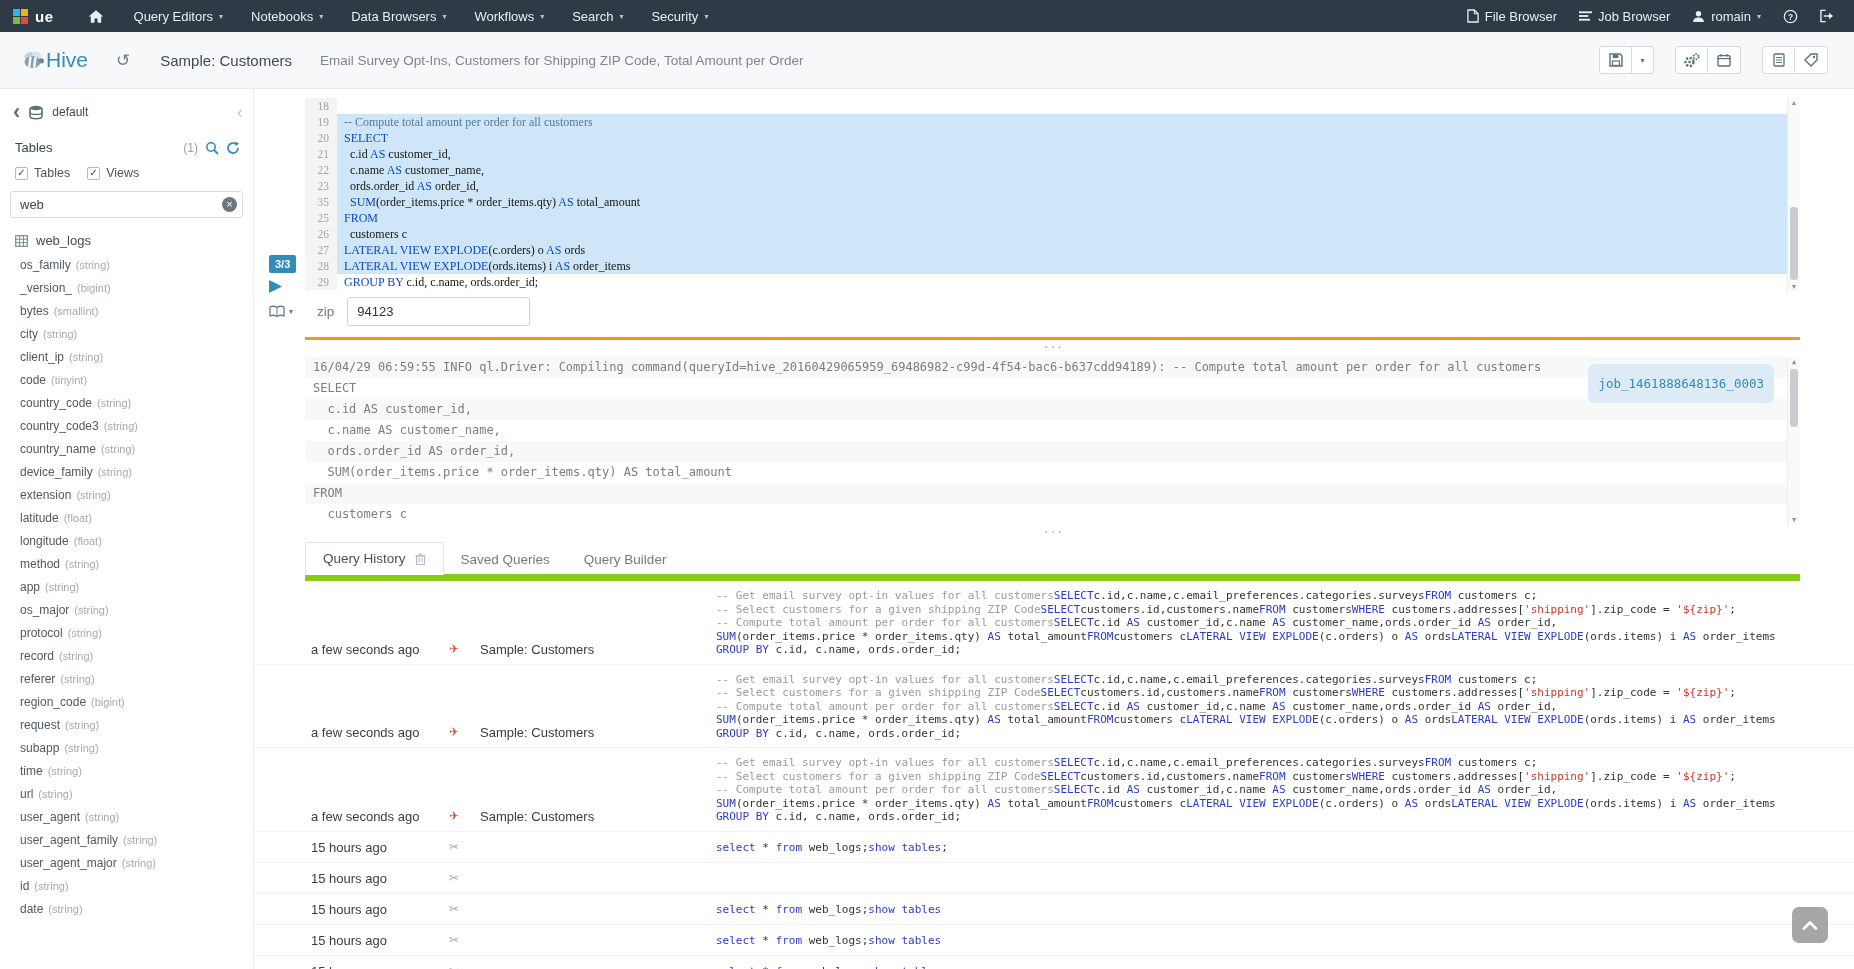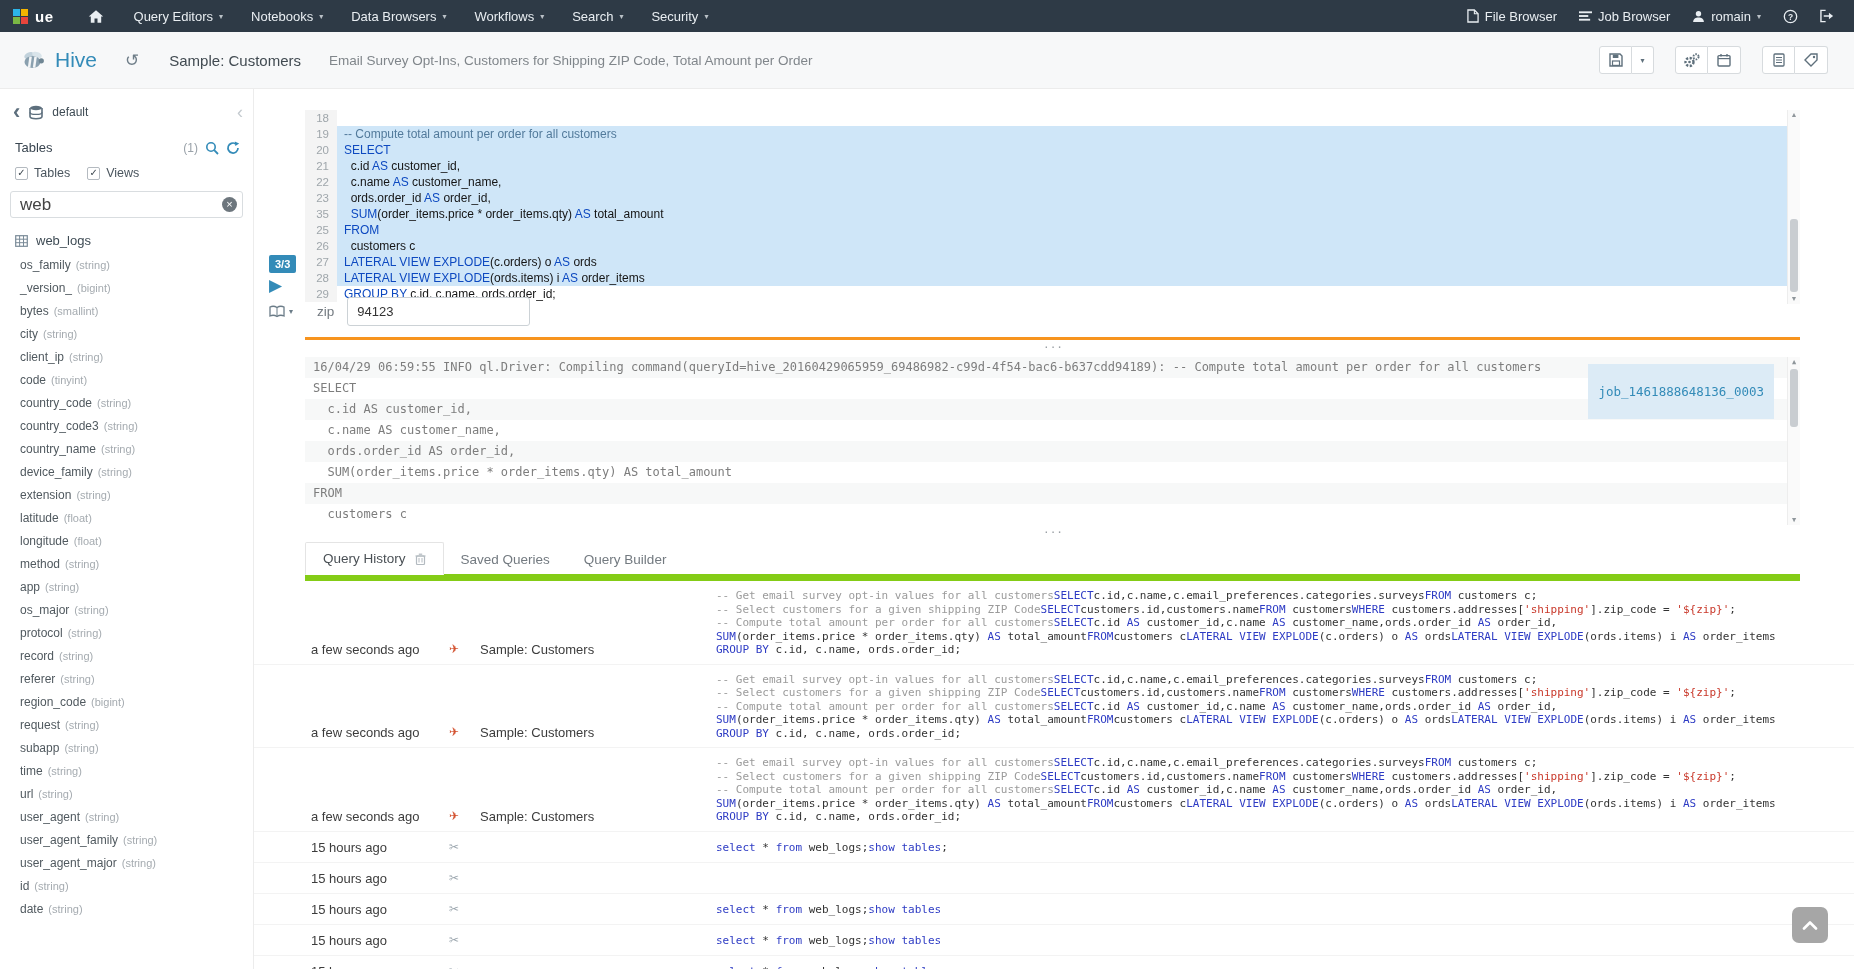--- a/index.html
+++ b/index.html
@@ -19,21 +19,21 @@
   .brand-text{font-weight:bold;font-size:15px;letter-spacing:.5px;color:#fff}
   .nav-item{display:flex;align-items:center;gap:6px;padding:0 14px}
   .nav-home{padding:0 16px}
   .nav-caret{font-size:8px;opacity:.75;line-height:1;padding-top:2px}
   .nav-spacer{flex:1}
   .nav-right{display:flex;align-items:stretch;padding-right:8px}
   .nav-right .nav-item{padding:0 11px}
 
   
   .subbar{position:absolute;top:32px;left:0;right:0;height:57px;background:#f7f8f9;border-bottom:1px solid #ececec;display:flex;align-items:center;padding:0 26px 0 20px}
-  .app-name{font-size:21px;color:var(--accent-blue);margin-left:9px}
+  .app-name{font-size:21px;color:var(--accent-blue);}
   .hist-icon{font-size:17px;color:#6e7d88;margin-left:28px}
   .q-title{font-size:15px;color:#414a51;margin-left:30px}
   .q-sub{font-size:13.5px;color:#80868b;margin-left:28px}
   .subbar-actions{margin-left:auto;display:flex;gap:21px}
   .btn-group{display:flex}
   .ibtn{width:33px;height:28px;background:#fff;border:1px solid #d7dbde;display:flex;align-items:center;justify-content:center;padding:0;color:#5f707c}
   .btn-group .ibtn + .ibtn{border-left:0}
   .btn-group .ibtn:first-child{border-radius:3px 0 0 3px}
   .btn-group .ibtn:last-child{border-radius:0 3px 3px 0}
   .btn-group .ibtn:only-child{border-radius:3px}
@@ -45,33 +45,33 @@
   .db-row{display:flex;align-items:center;gap:9px;padding:0 10px 0 13px;height:26px}
   .back-ch{font-size:22px;color:#5d6f7d;line-height:20px;font-weight:bold}
   .db-name{font-size:12px;color:#3e4b54}
   .collapse-ch{margin-left:auto;color:#c4cacf;font-size:18px;line-height:18px}
   .tables-head{display:flex;align-items:center;gap:7px;padding:15px 13px 0 15px;font-size:13px;color:#394550}
   .tables-head .count{margin-left:auto;color:#9aa2a9;font-size:12px}
   .filters{display:flex;gap:17px;padding:11px 15px 0;font-size:12.5px;color:#4a555e;align-items:center}
   .filter{display:flex;align-items:center}
   .cb{width:13px;height:13px;border:1px solid #b4bac0;border-radius:2px;background:#fff;display:inline-flex;align-items:center;justify-content:center;font-size:10px;color:#3d474f;margin-right:6px;line-height:1}
   .search-wrap{margin:11px 10px 4px;position:relative}
-  .search-input{width:100%;height:27px;border:1px solid #d9dde0;border-radius:3px;padding:0 26px 0 9px;font-size:17px;color:#444;font-family:inherit;outline:none}
+  .search-input{width:100%;height:27px;border:1px solid #d9dde0;border-radius:3px;padding:0 26px 0 9px;font-size:13px;color:#444;font-family:inherit;outline:none}
   .clear-btn{position:absolute;right:6px;top:6px;width:15px;height:15px;border-radius:50%;background:#6d767d;color:#fff;font-size:11px;line-height:14px;text-align:center}
   .table-row{display:flex;align-items:center;gap:8px;padding:11px 12px 3px 15px;font-size:13px;color:#3e4b54}
   .cols{list-style:none;padding-top:3px}
   .col-item{display:flex;align-items:baseline;gap:5px;padding:4px 8px 4px 20px;font-size:12px;color:#50595f;line-height:15px;white-space:nowrap}
   .col-type{color:#a5abb0;font-size:11px}
 
   
   .main{position:absolute;top:89px;left:254px;right:0;bottom:0;background:#fff}
   .exec-badge{position:absolute;left:15px;top:166px;background:var(--accent-blue);color:#fff;font-size:11px;font-weight:bold;padding:3px 6px;border-radius:2px;line-height:1.1}
   .play-btn{position:absolute;left:15px;top:188px;color:var(--accent-blue);font-size:17px;line-height:1}
 
-  .editor{position:absolute;left:51px;top:21px;width:1495px;height:194px;font-family:Liberation Sans, sans-serif;font-size:12px;line-height:16px;padding-right:13px}
+  .editor{position:absolute;left:51px;top:9px;width:1495px;height:194px;font-family:Liberation Serif, serif;font-size:12px;line-height:16px;padding-right:13px}
   .ed-line{display:flex;height:16px}
   .ed-gutter{width:32px;flex:none;text-align:right;padding-right:8px;background:#f4f4f4;color:#9fa6ab;font-size:11.5px}
   .ed-code{flex:1;padding-left:7px;color:#151515;white-space:pre}
   .ed-line.sel .ed-code{background:var(--selection-blue)}
   .editor .tk-k{color:var(--editor-keyword)}
   .editor .tk-c{color:var(--editor-comment)}
 
   .sbar{position:absolute;top:0;bottom:0;right:0;width:13px;background:#fafafa;border-left:1px solid #ededed;text-align:center}
   .sb-arrow{display:block;font-size:7px;color:#8f969b;line-height:10px;height:10px}
   .sb-arrow.bottom{position:absolute;bottom:0;left:0;right:0}
@@ -83,21 +83,21 @@
   .var-label{font-size:13.5px;color:#737a80;margin:0 13px 0 14px}
   .var-input{width:183px;height:29px;border:1px solid #ccd2d6;border-radius:3px;padding:0 9px;font-size:13px;color:#333;font-family:inherit;outline:none}
 
   .progress{position:absolute;left:51px;top:248px;width:1495px;height:3px;background:var(--progress-orange)}
   .handle{position:absolute;left:0;right:0;text-align:center;color:#9aa0a5;font-size:14px;letter-spacing:2px;height:12px;line-height:9px}
   .h1{top:253px}.h2{top:438px}
 
   .log{position:absolute;left:51px;top:268px;width:1495px;height:168px;font-family:"DejaVu Sans Mono",monospace;font-size:12px;color:#7d7d7d;padding-right:13px;overflow:hidden}
   .log-line{height:21px;line-height:21px;white-space:pre;padding-left:8px}
   .log-line:nth-child(odd){background:#f7f8f8}
-  .job-badge{position:absolute;right:26px;top:7px;background:#dcebf6;color:var(--accent-blue);font-size:12.5px;padding:20px 10px;border-radius:0}
+  .job-badge{position:absolute;right:26px;top:7px;background:#dcebf6;color:var(--accent-blue);font-size:12.5px;padding:12px 10px;border-radius:6px}
 
   .tabs{position:absolute;left:51px;top:459px;width:1495px;height:33px;border-bottom:7px solid #84cc16;display:flex;align-items:flex-end}
   .tab{padding:8px 17px;font-size:13.5px;color:#737a80;margin-bottom:-1px}
   .tab.active{background:#fff;border:1px solid #e4e4e4;border-bottom:1px solid #fff;border-radius:2px 2px 0 0;color:#4a5055;display:flex;gap:9px;align-items:center}
 
   .history{position:absolute;left:0;right:0;top:492px;bottom:0;overflow:hidden}
   .h-row{display:flex;align-items:flex-end;padding:8px 20px 7px 57px;border-bottom:1px solid #f3f3f3}
   .h-time{width:138px;flex:none;font-size:13px;color:#3c3c3c}
   .h-icon{width:31px;flex:none;font-size:12px;line-height:15px}
   .h-icon.warn{color:#d35230}

